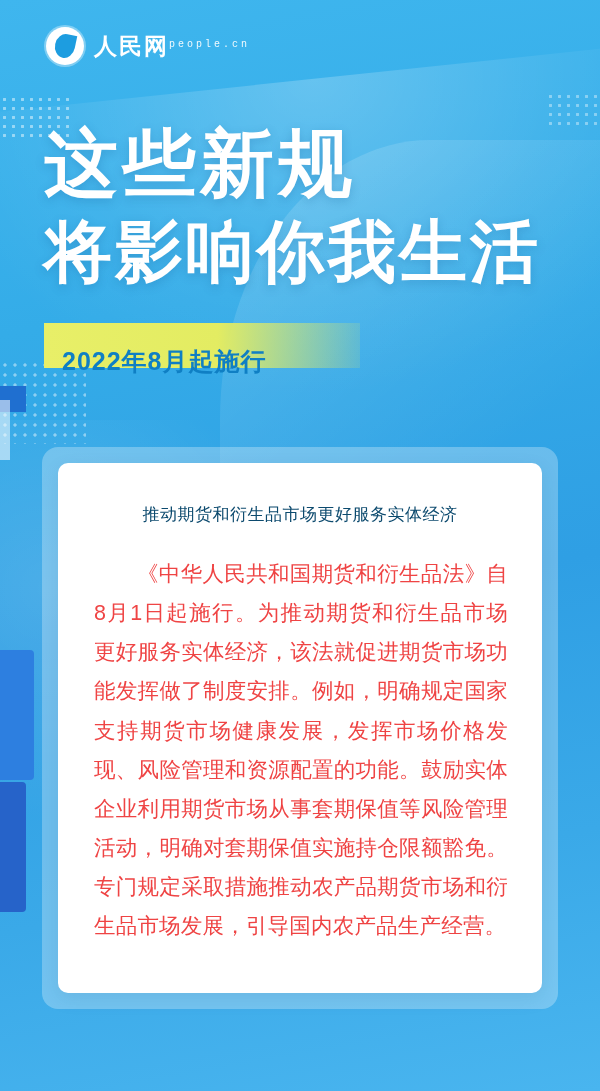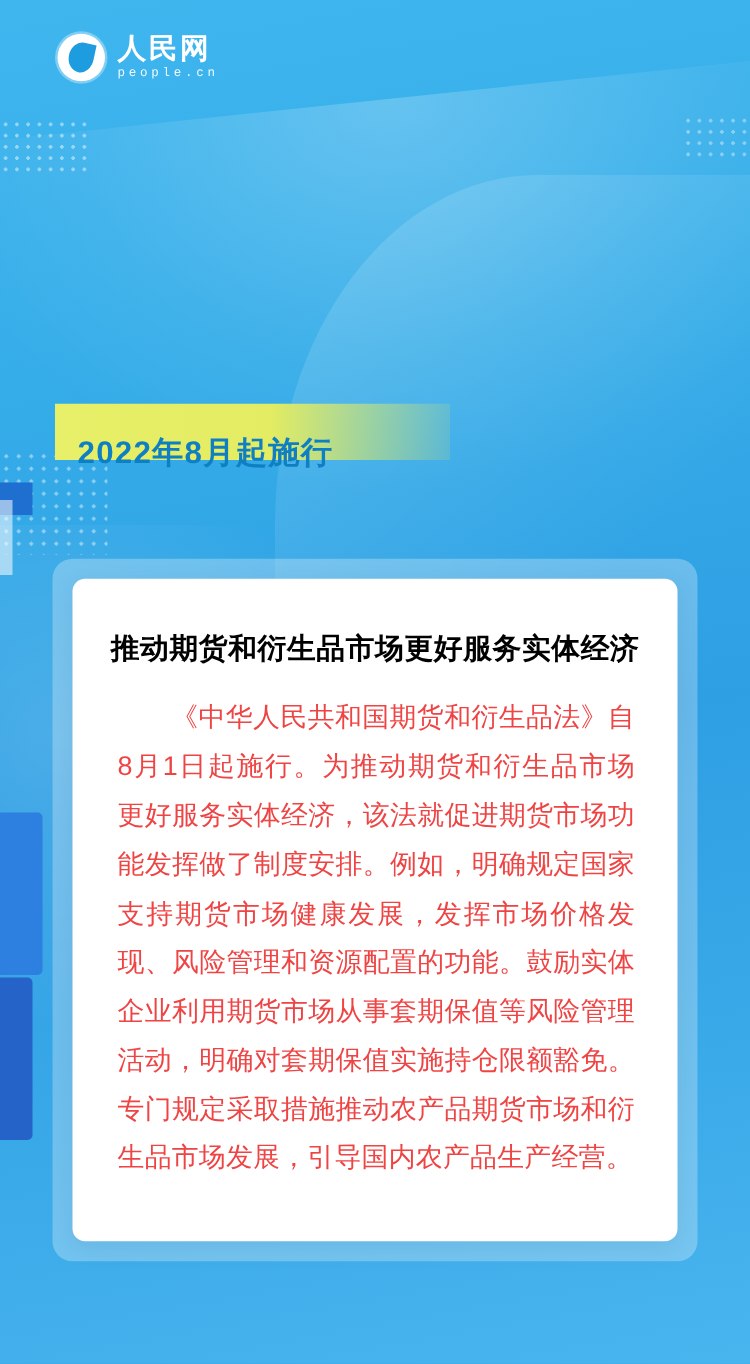--- a/index.html
+++ b/index.html
@@ -117,21 +117,21 @@
     left: 9px;
     top: 7px;
     width: 20px;
     height: 24px;
     border-radius: 50% 0 50% 50%;
     background: #1d9de0;
     transform: rotate(12deg);
   }
   .logo-text-wrap {
     display: flex;
-    flex-direction: column;
+    flex-direction: row;
     justify-content: flex-end;
     line-height: 1;
   }
   .logo-cn {
     font-size: 23px;
     font-weight: bold;
     color: #ffffff;
     letter-spacing: 2px;
   }
   .logo-en {
@@ -203,23 +203,23 @@
     background: #ffffff;
     border-radius: 10px;
     box-shadow: 0 6px 18px rgba(25,90,140,0.12);
   }
   .card-title {
     position: absolute;
     left: 0;
     top: 40px;
     width: 100%;
     text-align: center;
-    font-size: 23px;
-    font-weight: bold;
-    color: #000000;
+    font-size: 17px;
+    font-weight: normal;
+    color: #0c4a6e;
     letter-spacing: 0.5px;
   }
   .card-body {
     position: absolute;
     left: 36px;
     right: 34px;
     top: 92px;
     font-size: 21.5px;
     line-height: 1.82;
     color: #ef4444;
@@ -247,20 +247,24 @@
   <div class="blue-block blue-block-c"></div>
 
   <div class="logo-row">
     <div class="logo-mark"></div>
     <div class="logo-text-wrap">
       <div class="logo-cn">人民网</div>
       <div class="logo-en">people.cn</div>
     </div>
   </div>
 
+  <div class="headline">
+    <div class="headline-line line1">这些新规</div>
+    <div class="headline-line line2">将影响你我生活</div>
+  </div>
 
   <div class="subtitle-bar">
     <div class="subtitle-text">2022年8月起施行</div>
   </div>
 
   <div class="card-outer"></div>
   <div class="card">
     <div class="card-title">推动期货和衍生品市场更好服务实体经济</div>
     <div class="card-body">《中华人民共和国期货和衍生品法》自8月1日起施行。为推动期货和衍生品市场更好服务实体经济，该法就促进期货市场功能发挥做了制度安排。例如，明确规定国家支持期货市场健康发展，发挥市场价格发现、风险管理和资源配置的功能。鼓励实体企业利用期货市场从事套期保值等风险管理活动，明确对套期保值实施持仓限额豁免。专门规定采取措施推动农产品期货市场和衍生品市场发展，引导国内农产品生产经营。</div>
   </div>

